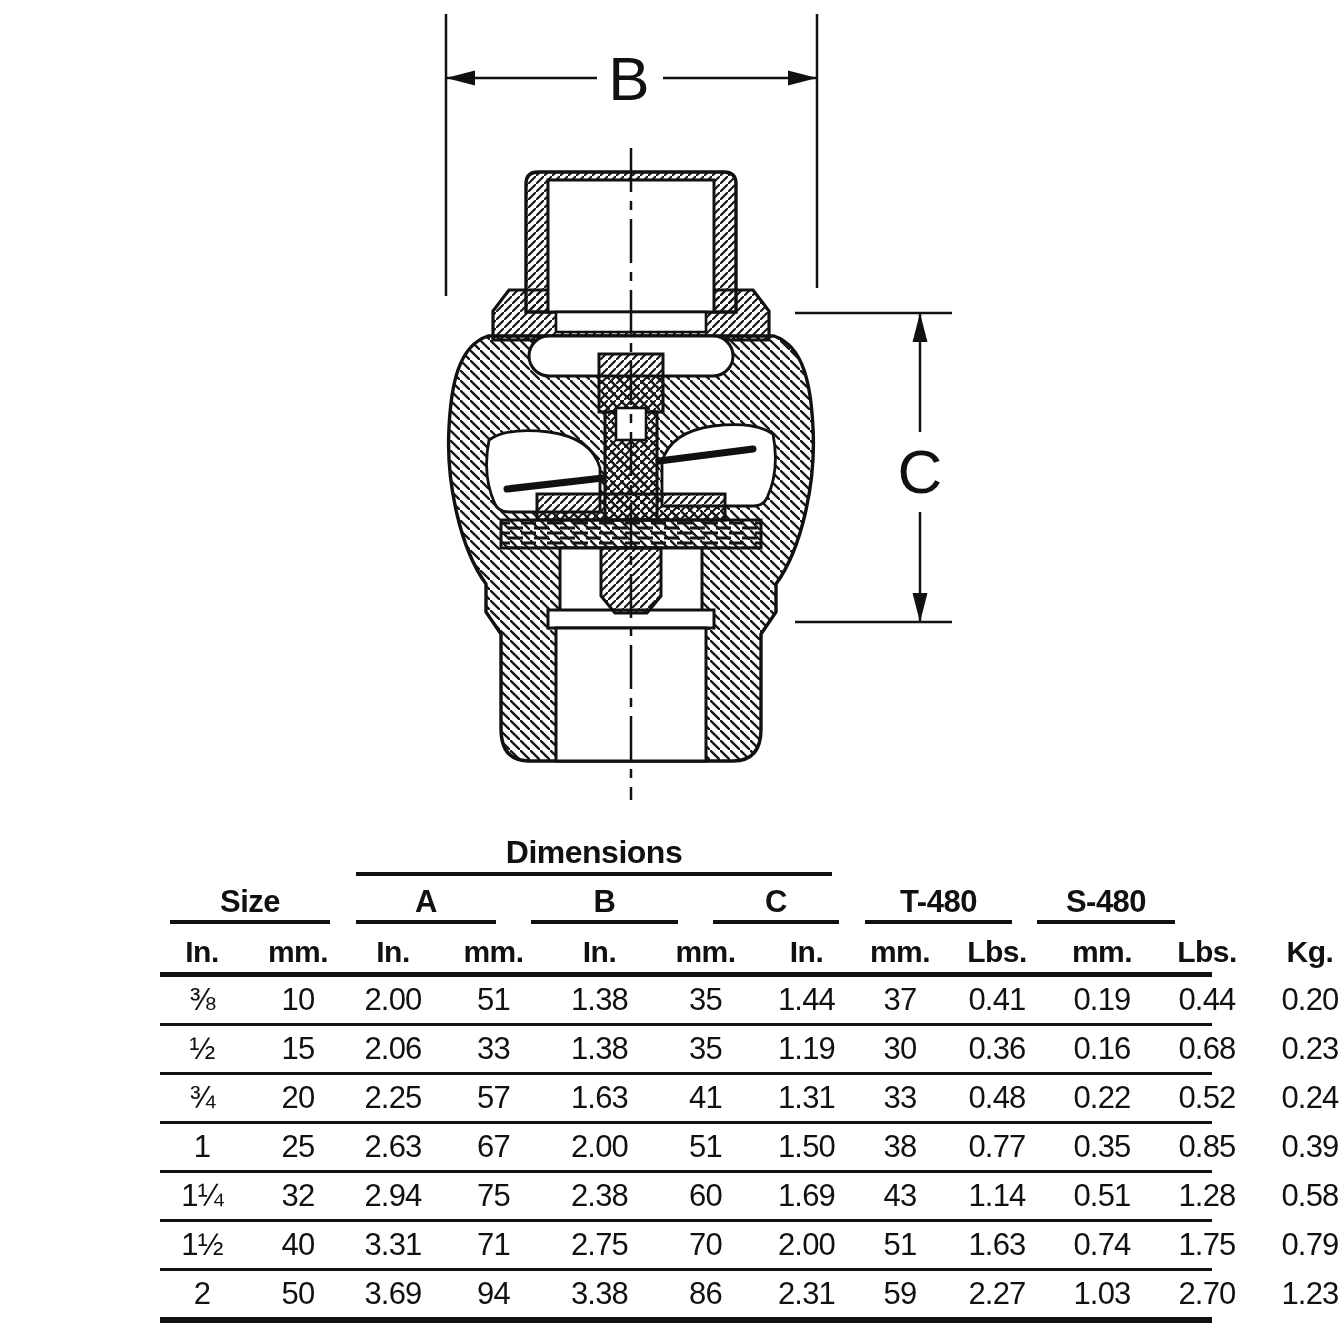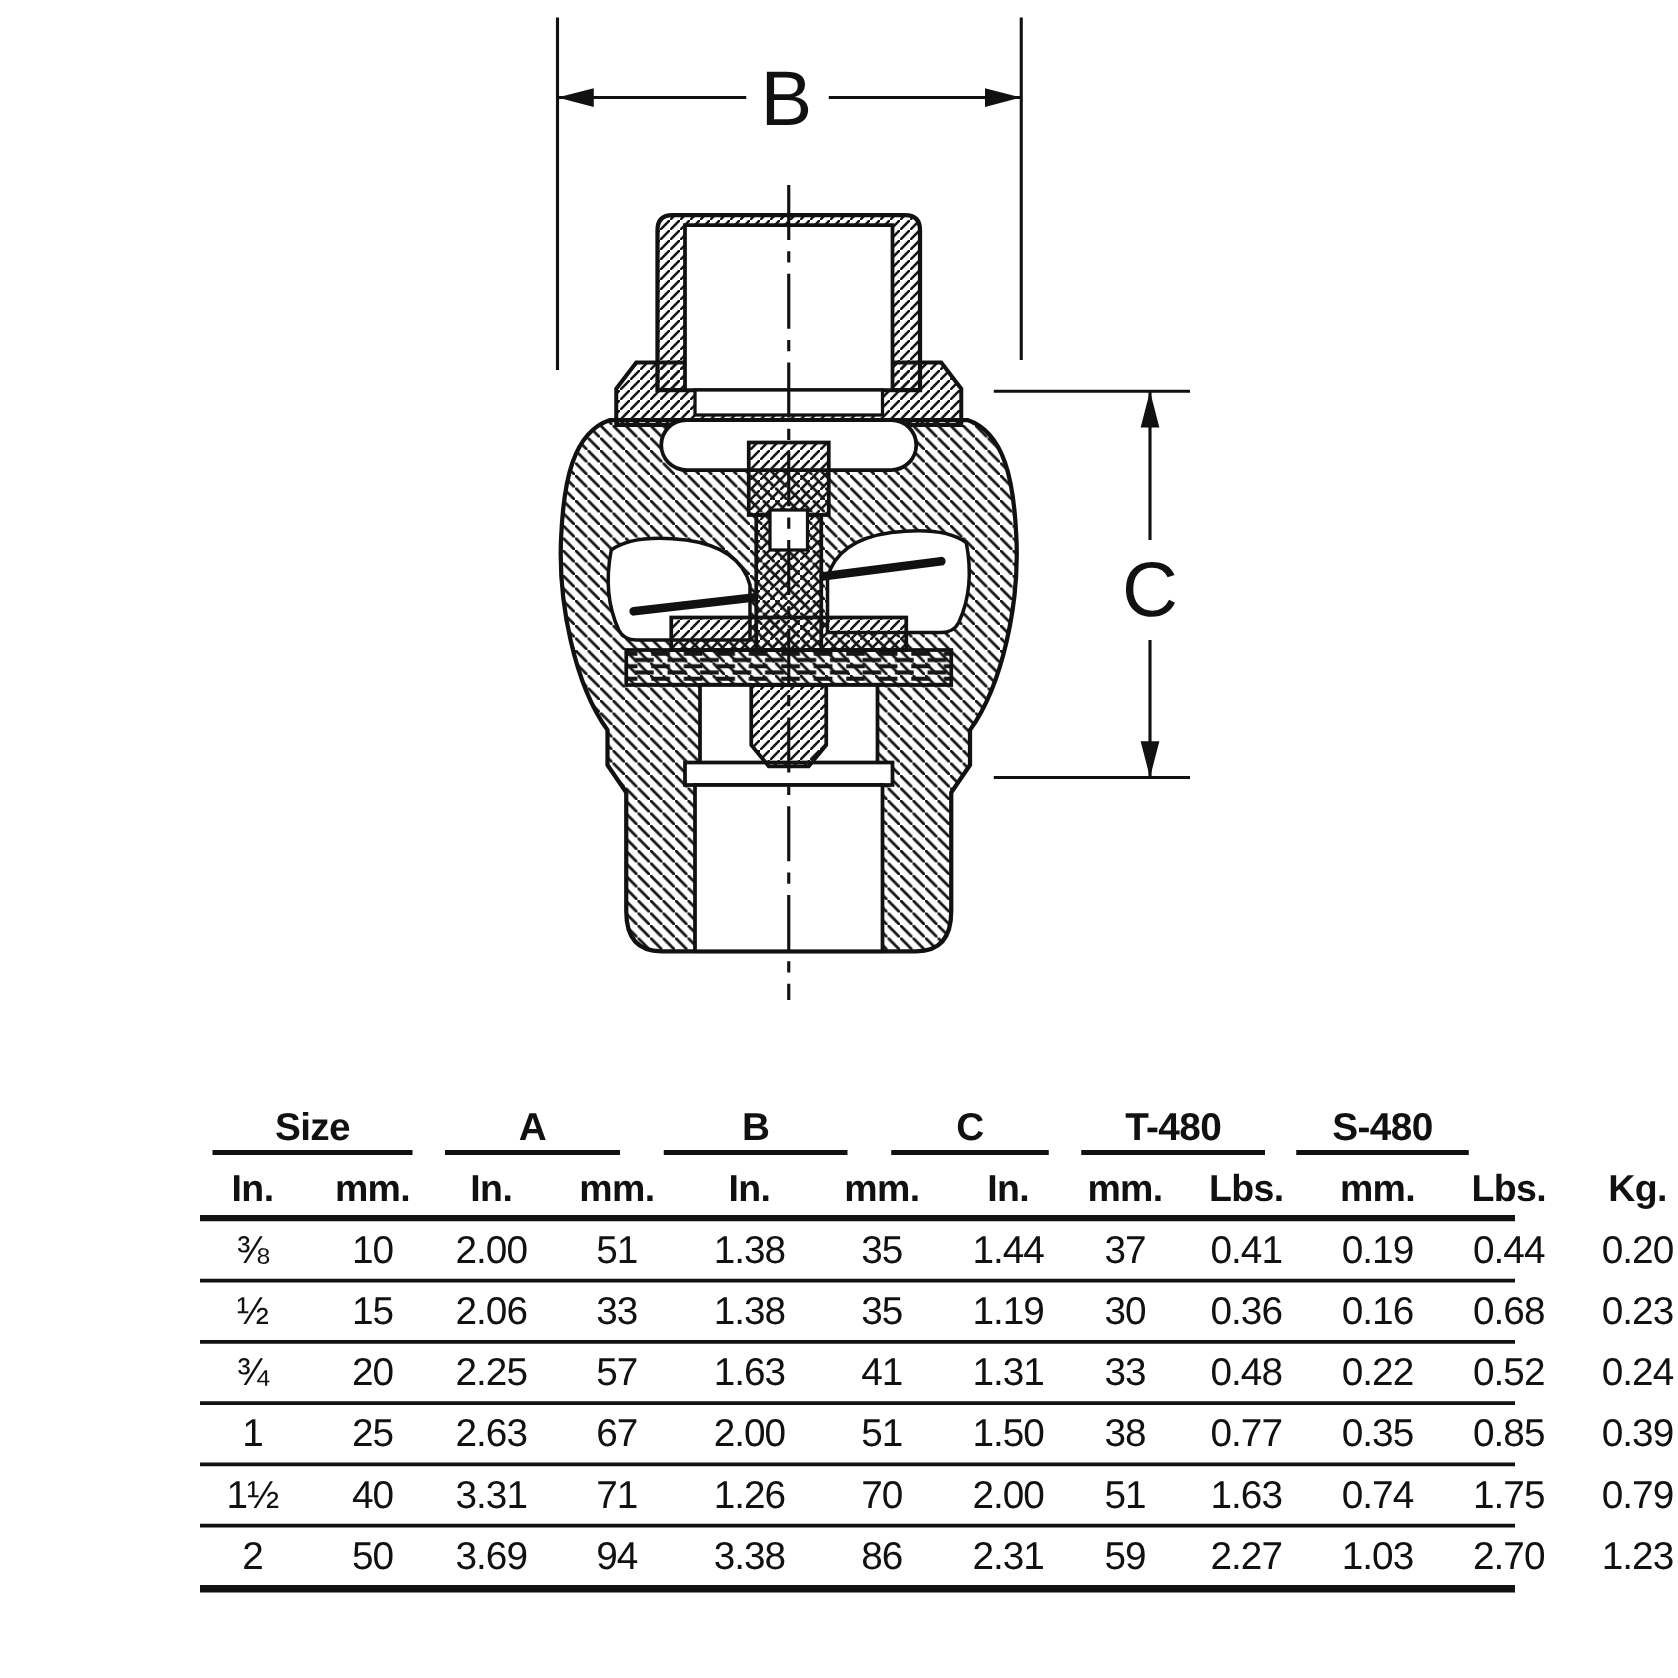--- a/index.html
+++ b/index.html
@@ -114,20 +114,21 @@
       <line x1="795" y1="313" x2="952" y2="313"></line>
       <line x1="795" y1="622" x2="952" y2="622"></line>
       <line x1="920" y1="313" x2="920" y2="432"></line>
       <line x1="920" y1="512" x2="920" y2="622"></line>
       <polygon points="920,313 912.5,342 927.5,342" fill="#111" stroke="none"></polygon>
       <polygon points="920,622 912.5,593 927.5,593" fill="#111" stroke="none"></polygon>
     </g>
     <text x="920" y="493" font-size="62" text-anchor="middle" fill="#111" stroke="none">C</text>
   </svg>
 
+  <div class="tbl-title">Dimensions</div>
 
   <div class="group" style="left:170px;width:160px;text-align:right;">Size</div>
   <div class="group" style="left:356px;width:140px;">A</div>
   <div class="group" style="left:531px;width:147px;">B</div>
   <div class="group" style="left:713px;width:126px;">C</div>
   <div class="group" style="left:865px;width:147px;">T-480</div>
   <div class="group" style="left:1037px;width:138px;">S-480</div>
 
   <div class="subhead cols">
     <div class="cell">In.</div>
@@ -195,25 +196,39 @@
         <div class="cell">2.00</div>
         <div class="cell">51</div>
         <div class="cell">1.50</div>
         <div class="cell">38</div>
         <div class="cell">0.77</div>
         <div class="cell">0.35</div>
         <div class="cell">0.85</div>
         <div class="cell">0.39</div>
       </div>
       <div class="data-row cols">
+        <div class="cell">1¼</div>
+        <div class="cell">32</div>
+        <div class="cell">2.94</div>
+        <div class="cell">75</div>
+        <div class="cell">2.38</div>
+        <div class="cell">60</div>
+        <div class="cell">1.69</div>
+        <div class="cell">43</div>
+        <div class="cell">1.14</div>
+        <div class="cell">0.51</div>
+        <div class="cell">1.28</div>
+        <div class="cell">0.58</div>
+      </div>
+      <div class="data-row cols">
         <div class="cell">1½</div>
         <div class="cell">40</div>
         <div class="cell">3.31</div>
         <div class="cell">71</div>
-        <div class="cell">1.26</div>
+        <div class="cell">2.75</div>
         <div class="cell">70</div>
         <div class="cell">2.00</div>
         <div class="cell">51</div>
         <div class="cell">1.63</div>
         <div class="cell">0.74</div>
         <div class="cell">1.75</div>
         <div class="cell">0.79</div>
       </div>
       <div class="data-row cols">
         <div class="cell">2</div>

